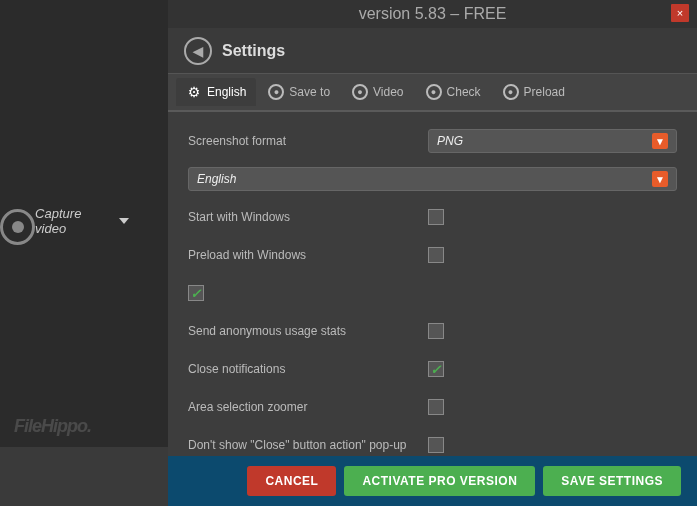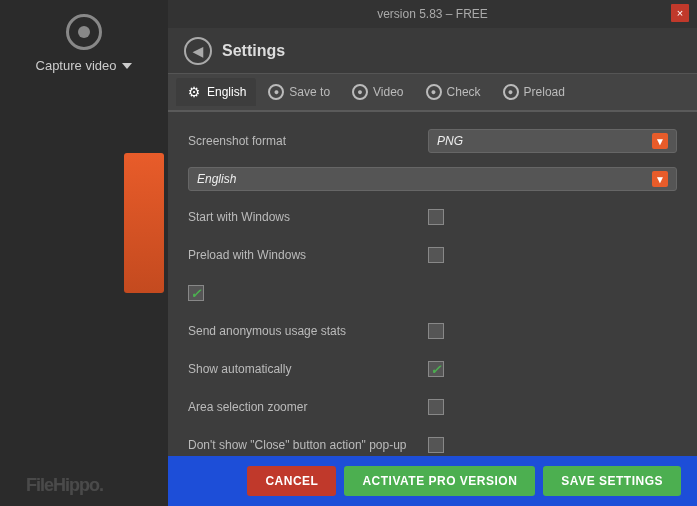--- a/index.html
+++ b/index.html
@@ -12,26 +12,27 @@
       color: #ccc;
       overflow: hidden;
       position: relative;
     }
 
     
     .sidebar {
       position: absolute;
       left: 0; top: 0;
       width: 168px;
-      height: 506px;
+      height: 447px;
       background: #2b2b2b;
       display: flex;
-      flex-direction: column;
+      flex-direction: row;
       align-items: center;
       padding-top: 14px;
+      font-style: italic;
     }
     .sidebar-logo {
       width: 36px; height: 36px;
       border-radius: 50%;
       border: 3px solid #888;
       display: flex; align-items: center; justify-content: center;
       margin-bottom: 8px;
     }
     .sidebar-logo-inner {
       width: 12px; height: 12px;
@@ -55,21 +56,21 @@
       height: 140px;
       background: linear-gradient(180deg, #e85c2a 0%, #c44a1f 100%);
       border-radius: 3px;
       margin-top: 60px;
       position: relative;
       left: 60px;
     }
     .watermark {
       position: absolute;
       bottom: 10px;
-      left: 26px;
+      left: 14px;
       font-size: 18px;
       font-weight: bold;
       color: rgba(255,255,255,0.15);
       letter-spacing: -1px;
     }
 
     
     .main-panel {
       position: absolute;
       left: 168px; top: 0;
@@ -83,21 +84,21 @@
     
     .title-bar {
       height: 28px;
       background: #333;
       display: flex;
       align-items: center;
       justify-content: center;
       position: relative;
     }
     .title-text {
-      font-size: 12px;
+      font-size: 16px;
       color: #aaa;
     }
     .close-btn {
       position: absolute;
       right: 8px;
       top: 4px;
       width: 18px; height: 18px;
       background: #c0392b;
       color: #fff;
       font-size: 11px;
@@ -230,21 +231,21 @@
     .checkmark {
       color: #4CAF50;
       font-size: 13px;
       font-weight: bold;
       line-height: 1;
     }
 
     
     .bottom-bar {
       height: 50px;
-      background: #1d4ed8;
+      background: #0c4a6e;
       display: flex;
       align-items: center;
       justify-content: flex-end;
       padding: 0 16px;
       gap: 8px;
     }
     .btn {
       padding: 8px 18px;
       border: none;
       border-radius: 3px;
@@ -364,21 +365,21 @@
     </div>
 
     <div class="form-row">
       <div class="form-label">Send anonymous usage stats</div>
       <div class="form-control">
         <div class="checkbox-wrap"></div>
       </div>
     </div>
 
     <div class="form-row">
-      <div class="form-label">Show automatically</div>
+      <div class="form-label">Close notifications</div>
       <div class="form-control">
         <div class="checkbox-wrap checked">
           <span class="checkmark">✓</span>
         </div>
       </div>
     </div>
 
     <div class="form-row">
       <div class="form-label">Area selection zoomer</div>
       <div class="form-control">

